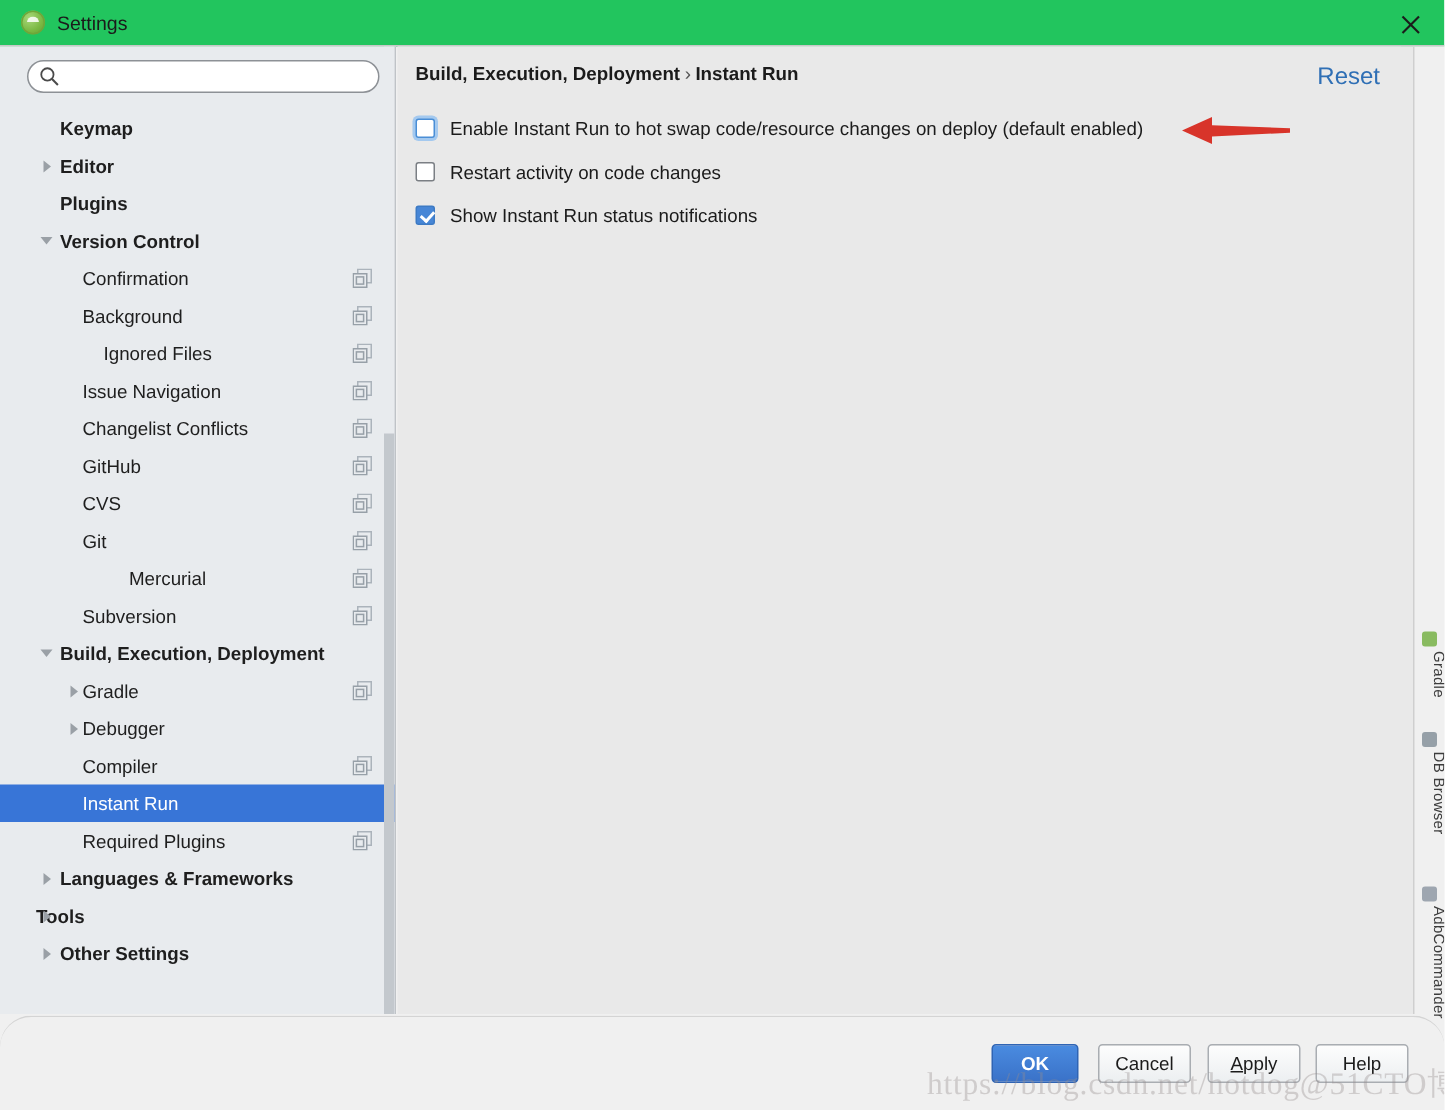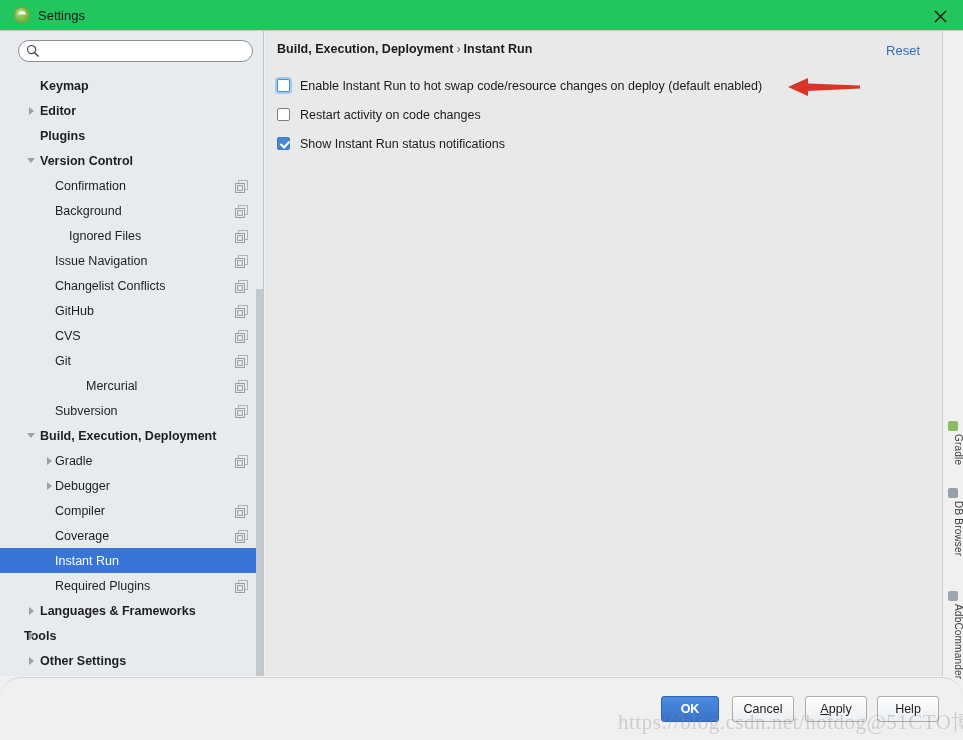--- a/index.html
+++ b/index.html
@@ -201,21 +201,21 @@
     white-space: nowrap;
   }
   .breadcrumb .sep {
     font-weight: normal;
     color: #555;
     padding: 0 3px;
   }
   .reset-link {
     position: absolute;
     right: 14px; top: 12px;
-    font-size: 13px;
+    font-size: 16px;
     color: #2f6fb5;
     cursor: pointer;
     white-space: nowrap;
   }
 
   .options {
     position: absolute;
     left: 12px; top: 40px;
     right: 10px;
   }
@@ -490,28 +490,20 @@
             </svg></span>
         </div>
         <div class="tree-row">
           <span class="tree-toggle" style="left: 42px;">
             <span class="tri-right"></span>
           </span>
           <span class="tree-label" style="margin-left: 55px;">Debugger</span>
         </div>
         <div class="tree-row">
           <span class="tree-label" style="margin-left: 55px;">Compiler</span>
-          <span class="copy-icon"><svg viewBox="0 0 13 13" width="13" height="13">
-              <rect x="3.5" y="0.5" width="9" height="9" fill="#e8ebee" stroke="#7a8793" stroke-width="1"></rect>
-              <rect x="0.5" y="3.5" width="9" height="9" fill="#e8ebee" stroke="#55636f" stroke-width="1"></rect>
-              <rect x="2.6" y="5.6" width="4.8" height="4.8" fill="none" stroke="#55636f" stroke-width="1"></rect>
-            </svg></span>
-        </div>
-        <div class="tree-row">
-          <span class="tree-label" style="margin-left: 55px;">Coverage</span>
           <span class="copy-icon"><svg viewBox="0 0 13 13" width="13" height="13">
               <rect x="3.5" y="0.5" width="9" height="9" fill="#e8ebee" stroke="#7a8793" stroke-width="1"></rect>
               <rect x="0.5" y="3.5" width="9" height="9" fill="#e8ebee" stroke="#55636f" stroke-width="1"></rect>
               <rect x="2.6" y="5.6" width="4.8" height="4.8" fill="none" stroke="#55636f" stroke-width="1"></rect>
             </svg></span>
         </div>
         <div class="tree-row selected">
           <span class="tree-label" style="margin-left: 55px;">Instant Run</span>
         </div>
         <div class="tree-row">

